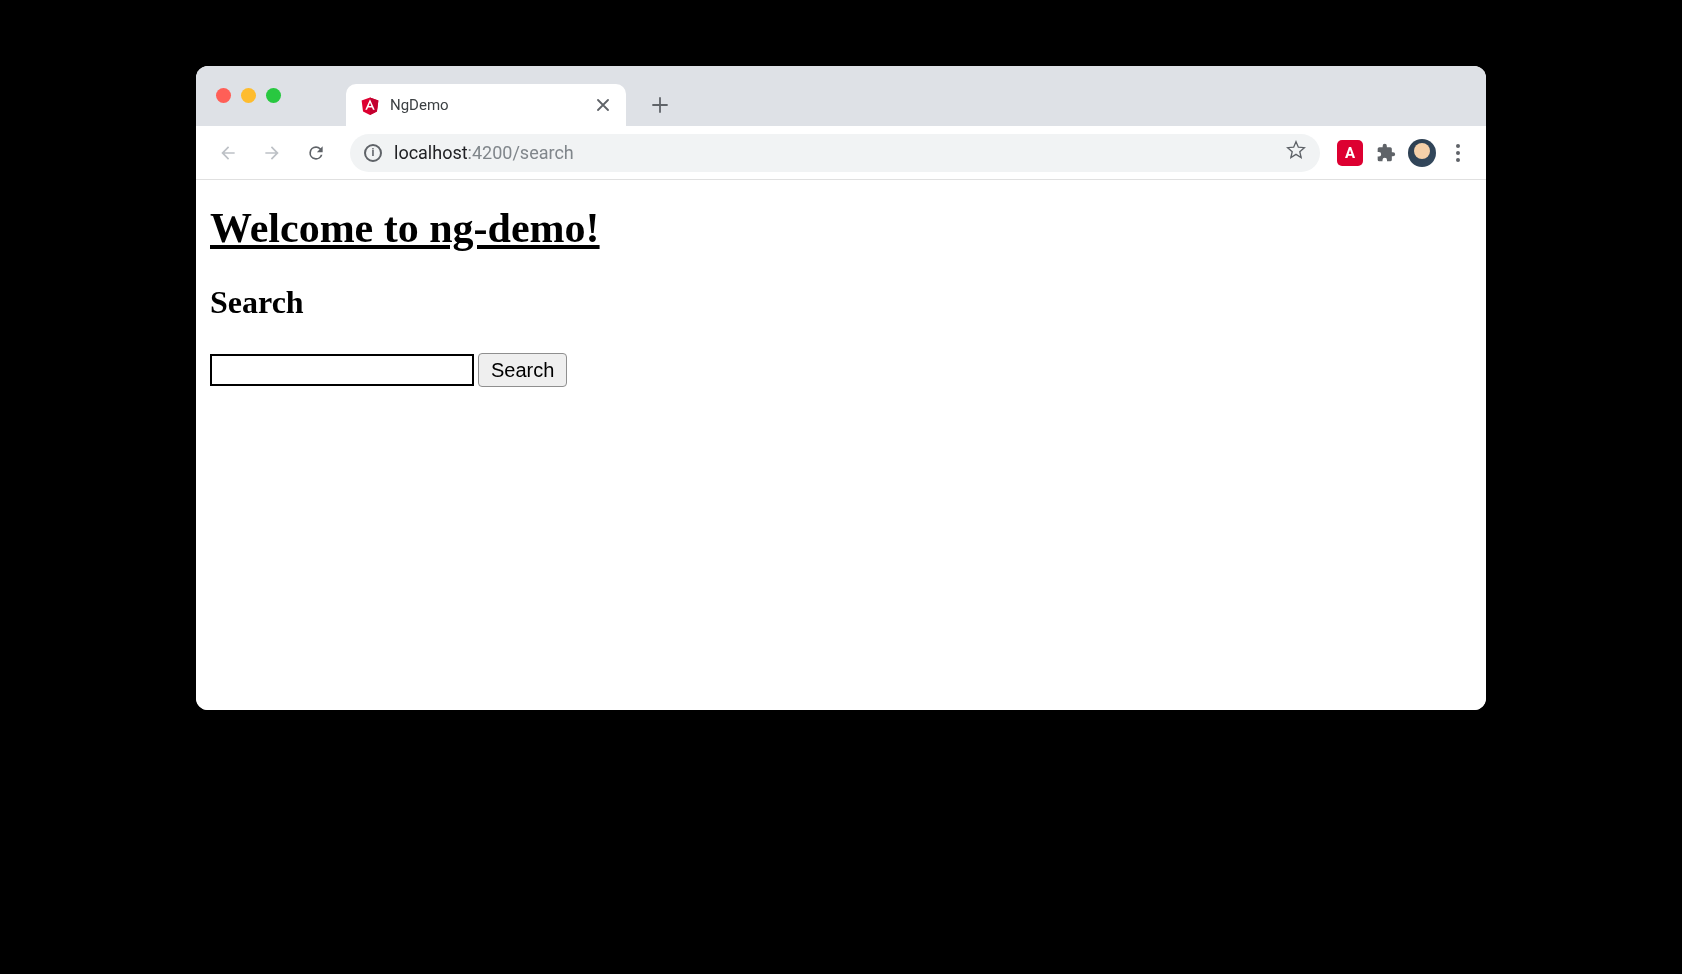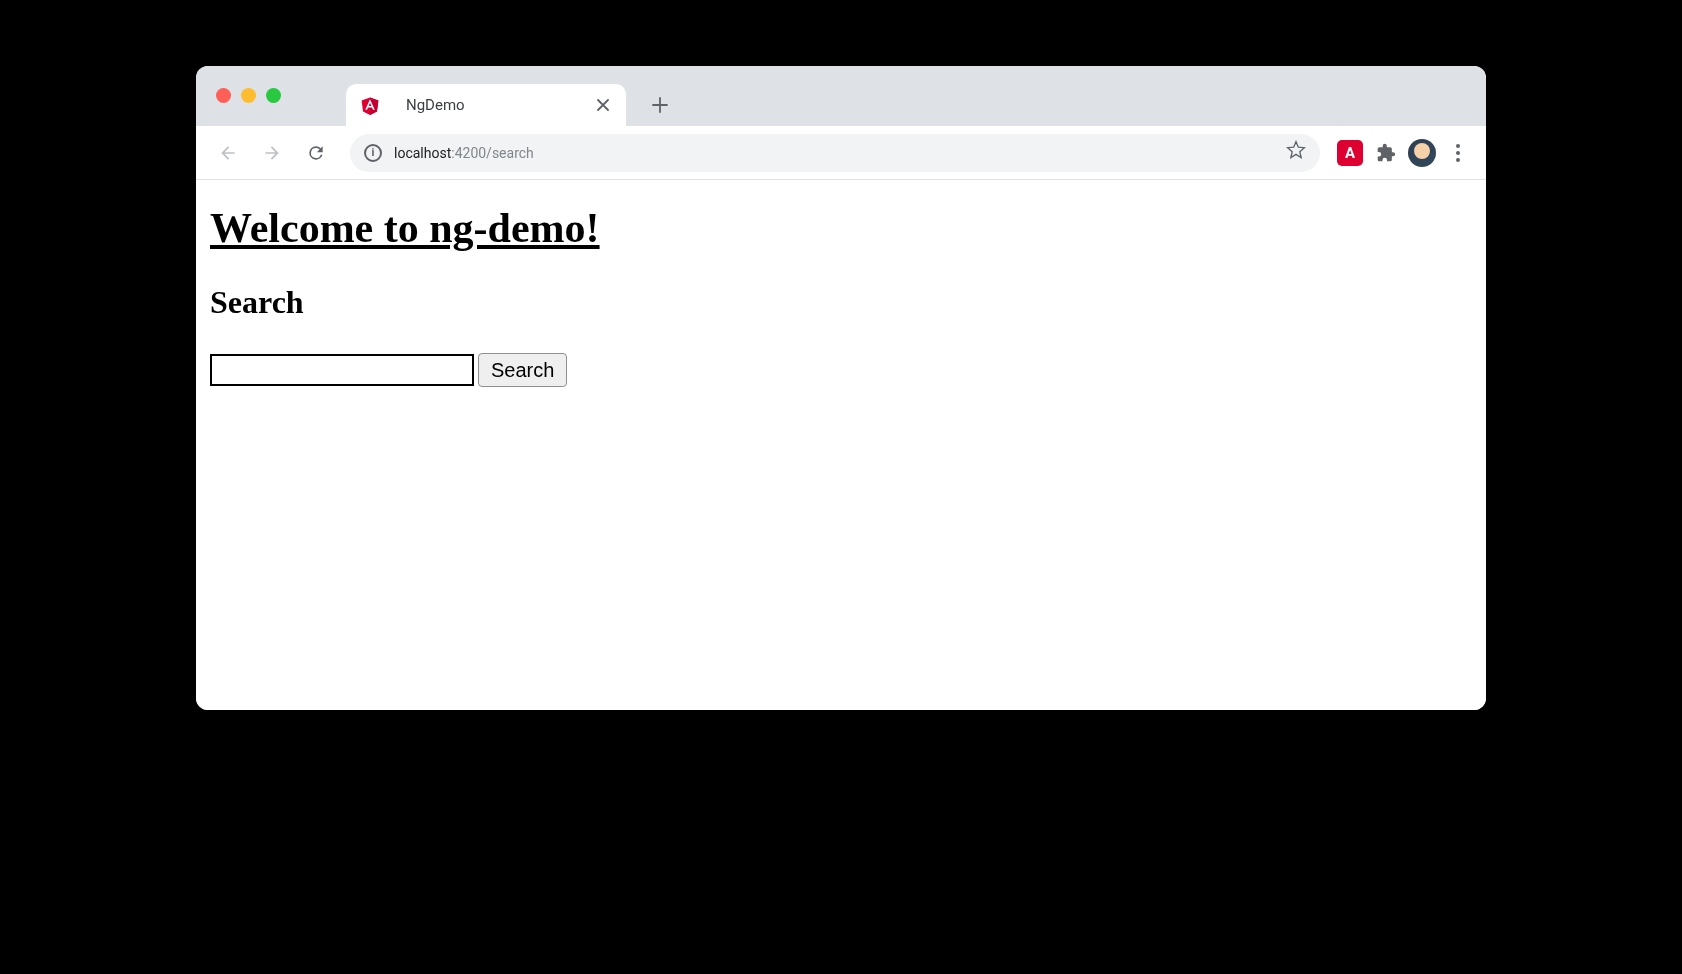--- a/index.html
+++ b/index.html
@@ -52,21 +52,21 @@
     .tl-green { background: #28c840; }
     .tab {
       margin-left: 130px;
       background: #fff;
       height: 42px;
       width: 280px;
       border-radius: 10px 10px 0 0;
       display: flex;
       align-items: center;
       padding: 0 14px;
-      gap: 26px;
+      gap: 10px;
       position: relative;
     }
     .tab-favicon {
       width: 20px;
       height: 20px;
       flex-shrink: 0;
     }
     .tab-title {
       flex: 1;
       font-size: 15px;
@@ -135,21 +135,21 @@
       display: flex;
       align-items: center;
       justify-content: center;
       font-size: 11px;
       color: #5f6368;
       font-weight: bold;
       flex-shrink: 0;
     }
     .url-text {
       flex: 1;
-      font-size: 14px;
+      font-size: 18px;
       color: #202124;
     }
     .url-host { color: #202124; }
     .url-path { color: #80868b; }
     .star-icon {
       color: #5f6368;
       font-size: 20px;
     }
     .ext-icon {
       width: 28px;

